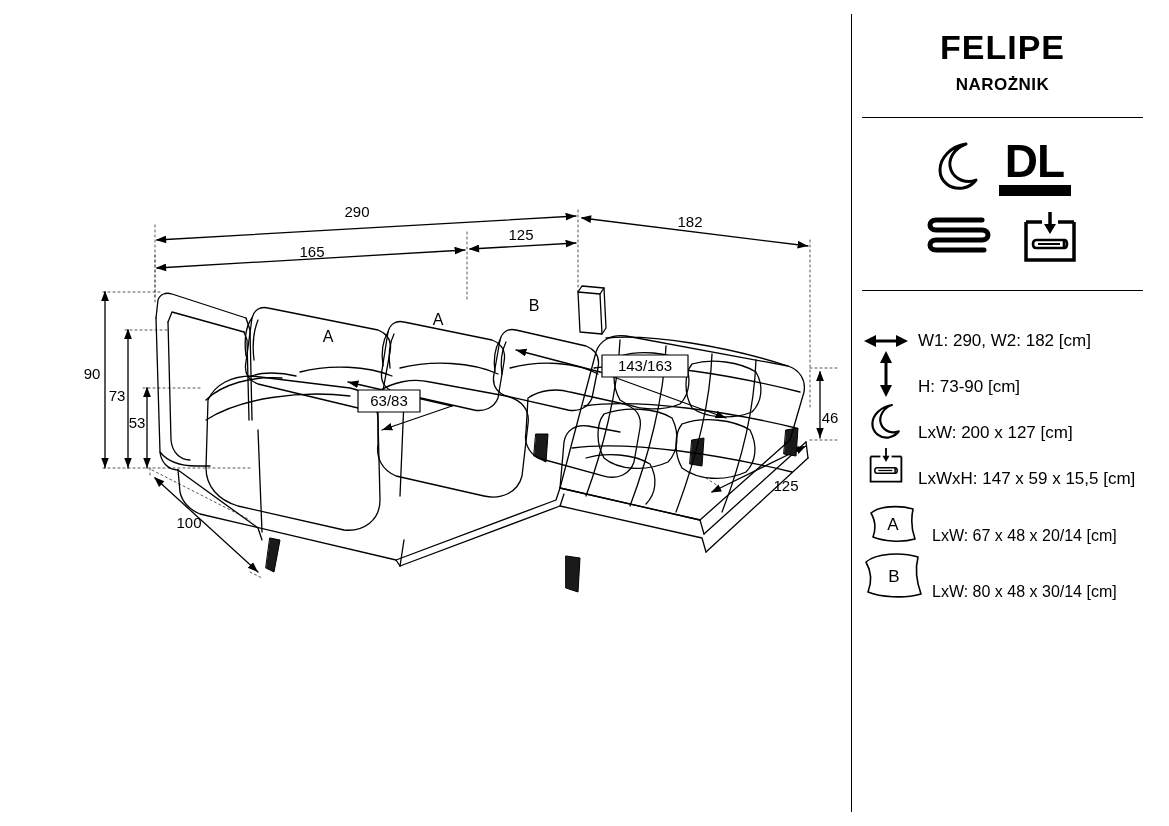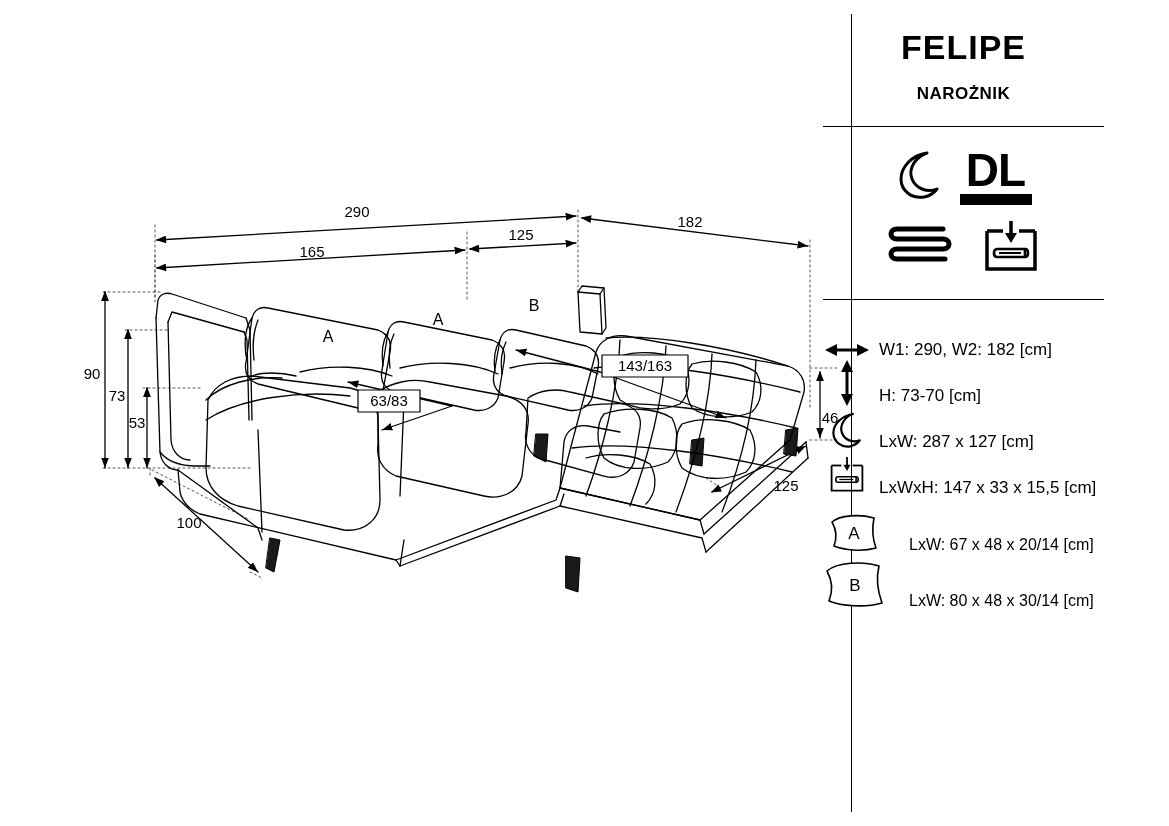--- a/index.html
+++ b/index.html
@@ -13,28 +13,28 @@
   #root{position:relative;width:1169px;height:826px;}
 
   
   #drawing{position:absolute;left:0;top:0;width:851px;height:706px;}
   #drawing svg{display:block;}
 
   
   #v-sep{position:absolute;left:851px;top:14px;width:1px;height:798px;background:#000;}
 
   
-  #panel{position:absolute;left:805px;top:0;width:317px;height:826px;}
+  #panel{position:absolute;left:844px;top:0;width:317px;height:826px;}
 
   .title-block{padding:30px 18px 0 18px;text-align:center;}
   .prod-title{
     font-size:34px;font-weight:bold;letter-spacing:1px;line-height:1.05;
   }
   .prod-sub{
-    font-size:17px;font-weight:bold;letter-spacing:.5px;margin-top:18px;
+    font-size:17px;font-weight:bold;letter-spacing:.5px;margin-top:9px;
   }
 
   .rule{height:1px;background:#000;margin:0 18px;}
   #rule1{margin-top:22px;}
   #rule2{margin-top:0;}
 
   
   .badges{padding:22px 0 20px 0;}
   .badge-row{display:flex;align-items:center;justify-content:center;}
   .badge-row.r1{gap:18px;margin-bottom:14px;}
@@ -43,21 +43,21 @@
   .dl-wrap{display:flex;flex-direction:column;align-items:center;}
   .dl-text{font-size:46px;font-weight:bold;line-height:.92;letter-spacing:-1px;}
   .dl-bar{width:72px;height:11px;background:#000;margin-top:3px;}
 
   
   .specs{padding:14px 0 0 0;}
   .spec-row{display:flex;align-items:flex-end;min-height:46px;padding-left:10px;}
   .spec-ico{width:64px;flex:0 0 64px;display:flex;align-items:center;justify-content:center;}
   .spec-txt{font-size:17px;white-space:nowrap;}
   .spec-row.pillow .spec-ico{width:78px;flex:0 0 78px;}
-  .spec-row.pillow .spec-txt{font-size:16px;margin-left:16px;}
+  .spec-row.pillow .spec-txt{font-size:16px;}
   .spec-row.pillow{min-height:56px;}
   svg{overflow:visible;}
   .pl-letter{font-size:17px;font-family:"Liberation Sans", sans-serif;}
 </style>
 </head>
 <body>
 
 <div id="root">
 
   <div id="drawing">
@@ -353,48 +353,48 @@
       </div>
 
       <div class="spec-row">
         <span class="spec-ico">
           <svg width="20" height="46" viewBox="0 0 20 46">
             <path d="M10,5 L10,41" stroke="#000" stroke-width="3"></path>
             <path d="M10,0 L4,12 L16,12 z" fill="#000"></path>
             <path d="M10,46 L4,34 L16,34 z" fill="#000"></path>
           </svg>
         </span>
-        <span class="spec-txt">H: 73-70 [cm]</span>
+        <span class="spec-txt">H: 73-90 [cm]</span>
       </div>
 
 
       <div class="spec-row">
         <span class="spec-ico">
           <svg width="34" height="42" viewBox="0 0 40 48">
             <path d="M27,4 C14,6 4,16 4,26 C4,37 14,44 24,42 C28,41 33,38 35,35
                      C27,38 17,35 14,26 C11,18 17,7 27,4 z" fill="none" stroke="#000" stroke-width="2.6" stroke-linejoin="round"></path>
           </svg>
         </span>
-        <span class="spec-txt">LxW: 287 x 127 [cm]</span>
+        <span class="spec-txt">LxW: 200 x 127 [cm]</span>
       </div>
 
       <div class="spec-row">
         <span class="spec-ico">
           <svg width="42" height="44" viewBox="0 0 60 58">
             <path d="M8,14 L8,50 L52,50 L52,14" fill="none" stroke="#000" stroke-width="2.6"></path>
             <path d="M8,14 L22,14" fill="none" stroke="#000" stroke-width="2.6"></path>
             <path d="M38,14 L52,14" fill="none" stroke="#000" stroke-width="2.6"></path>
             <path d="M30,2 L30,18" fill="none" stroke="#000" stroke-width="2.6"></path>
             <path d="M25,13 L30,22 L35,13 z" fill="#000"></path>
             <path d="M17,30 C13,30 13,38 17,38 L43,38 L43,30 z" fill="none" stroke="#000" stroke-width="2.2" stroke-linejoin="round"></path>
             <path d="M43,30 C47,30 47,38 43,38" fill="none" stroke="#000" stroke-width="2.2"></path>
             <path d="M19,34 L39,34" fill="none" stroke="#000" stroke-width="1.8"></path>
           </svg>
         </span>
-        <span class="spec-txt">LxWxH: 147 x 33 x 15,5 [cm]</span>
+        <span class="spec-txt">LxWxH: 147 x 59 x 15,5 [cm]</span>
       </div>
 
       <div class="spec-row pillow">
         <span class="spec-ico">
           <svg width="56" height="42" viewBox="0 0 56 42">
             <path d="M6,10 C14,3 34,2 48,6 C46,16 47,28 50,36
                      C36,40 18,38 8,34 C11,26 10,17 6,10 z" fill="#fff" stroke="#000" stroke-width="1.6" stroke-linejoin="round"></path>
             <text class="pl-letter" x="28" y="27" text-anchor="middle" fill="#000">A</text>
           </svg>
         </span>

